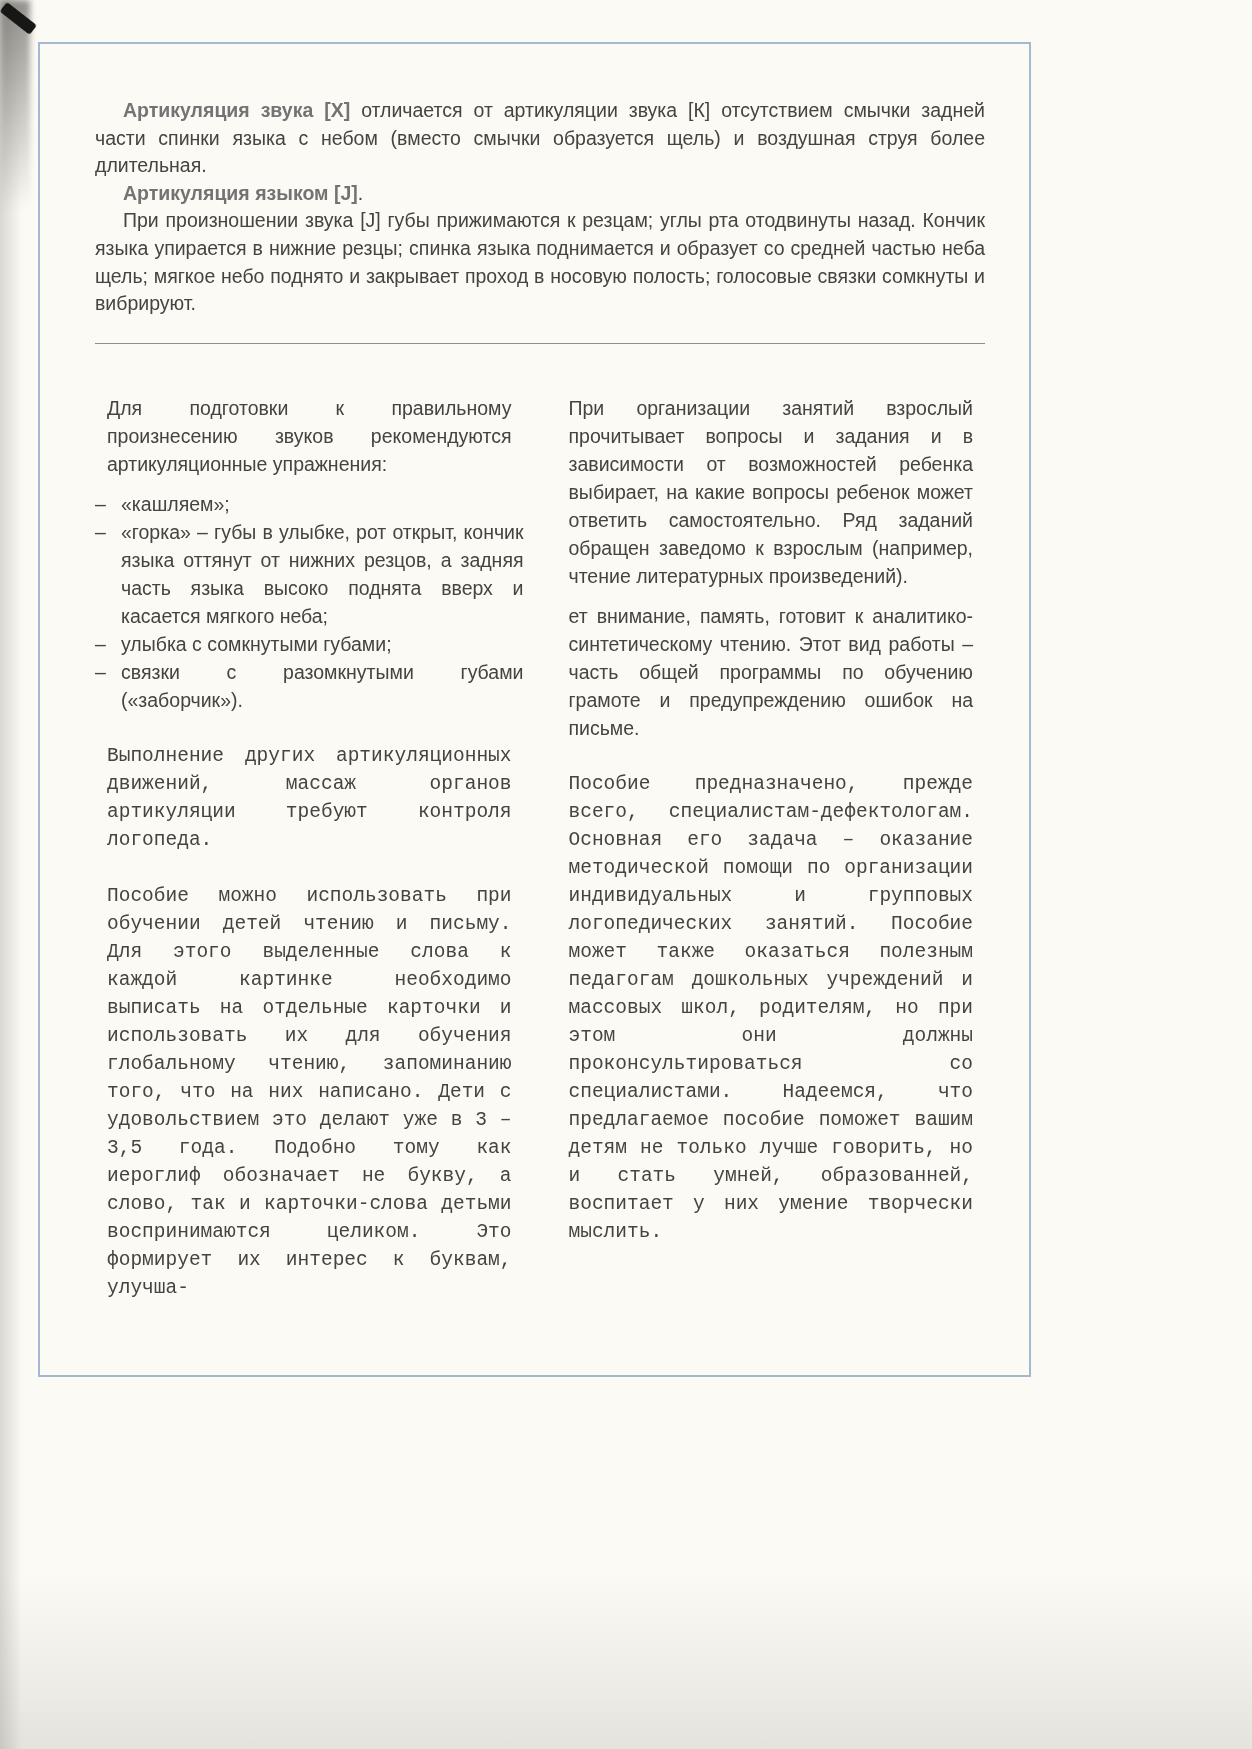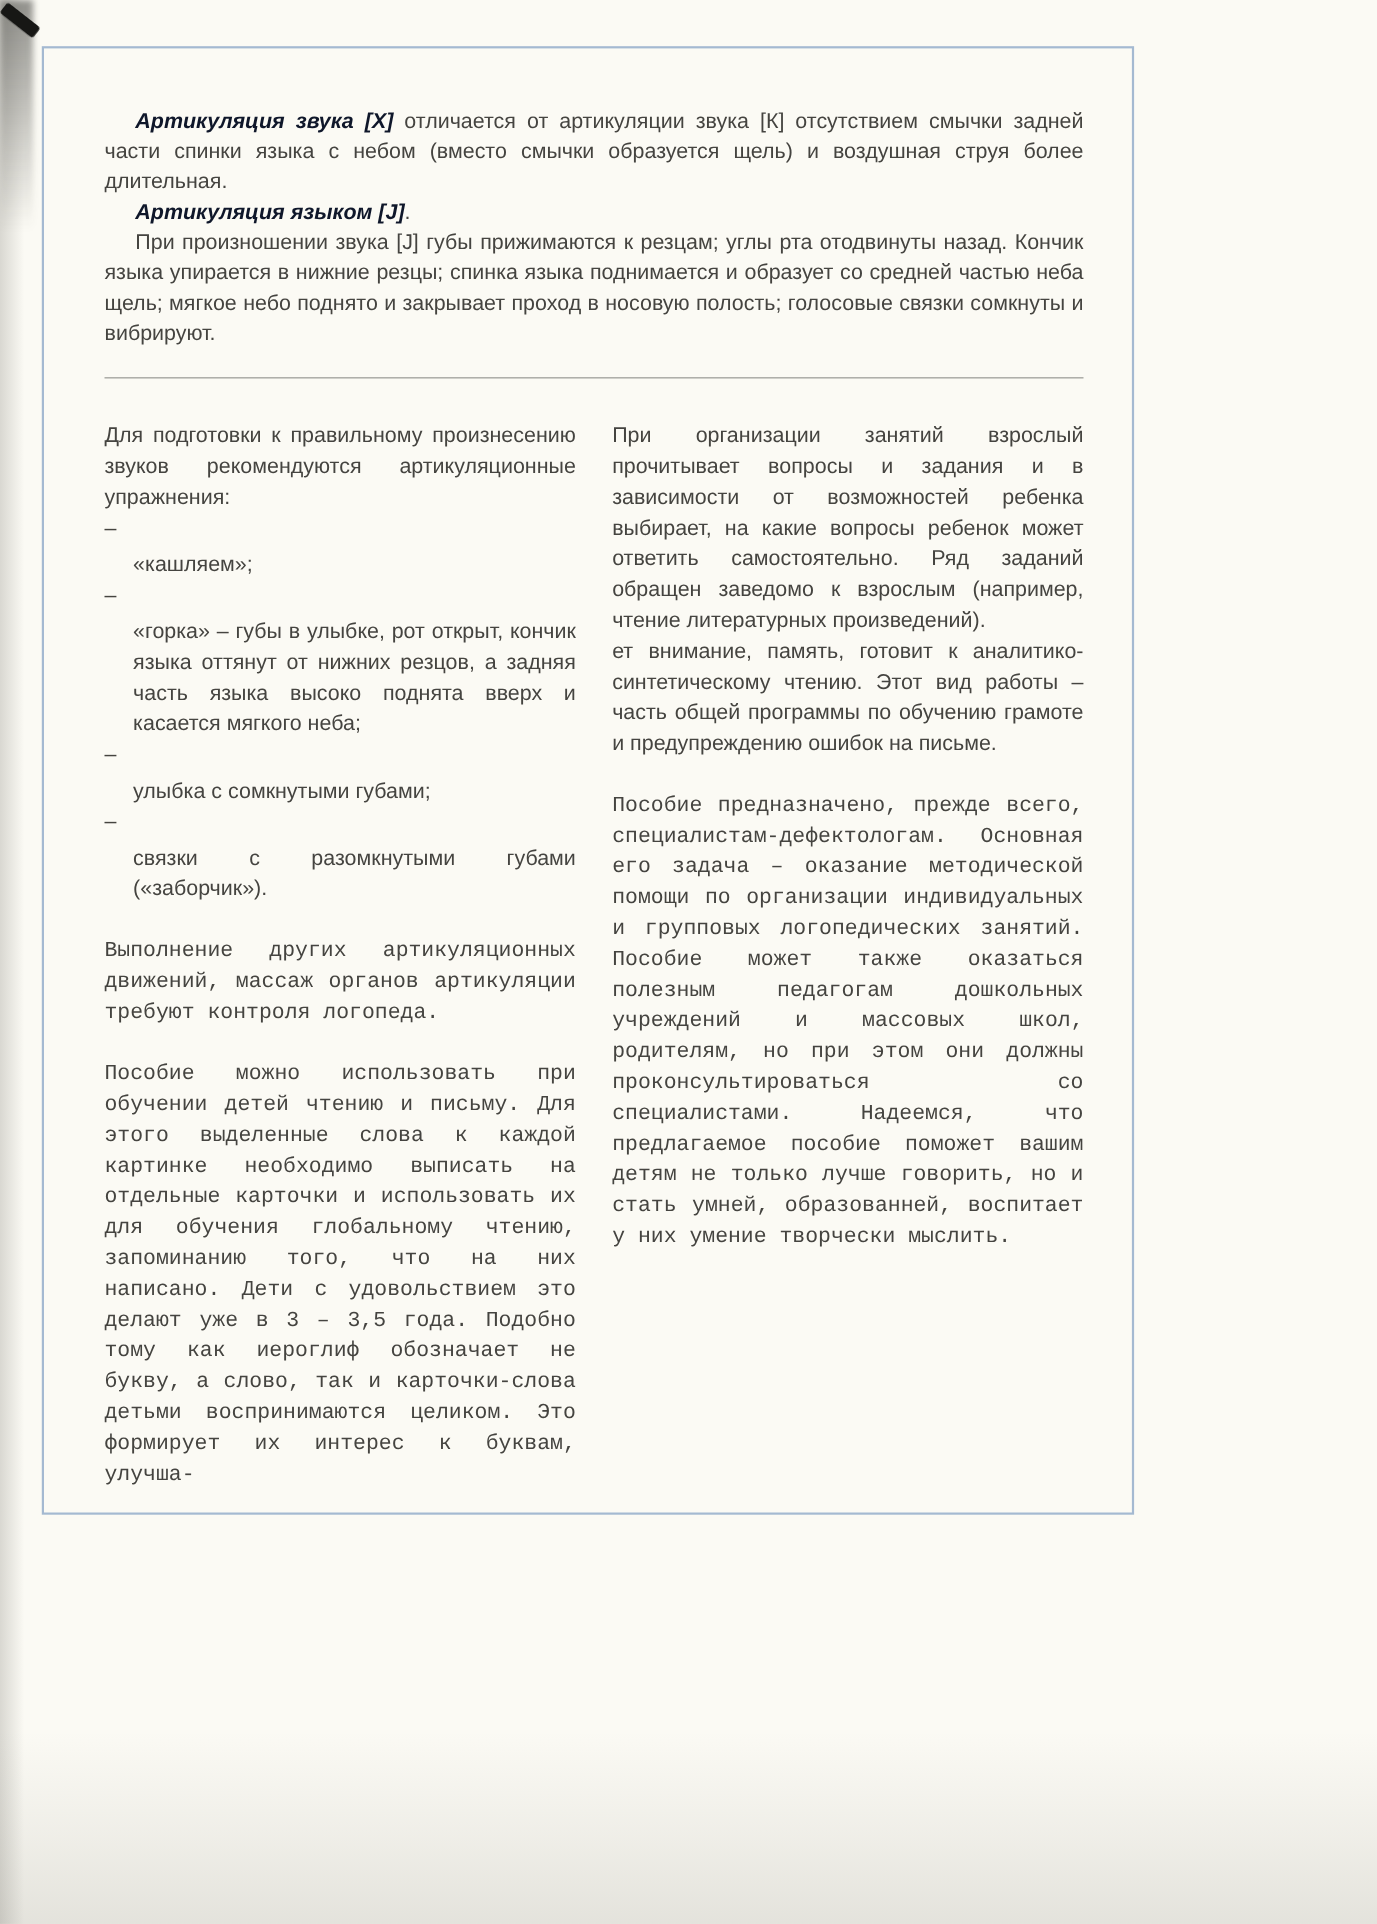--- a/index.html
+++ b/index.html
@@ -66,52 +66,50 @@
   }
   .intro p {
     margin: 0;
     font-size: 19.5px;
     line-height: 27.6px;
     text-align: justify;
     text-indent: 28px;
   }
   .lead {
     font-weight: 700;
-    color: #0f172a;
-    font-style: italic;
+    color: #737373;
   }
   .divider {
     border: none;
     border-top: 1.5px solid #8f8f8a;
     margin: 25px 0 0 0;
     width: 100%;
   }
   .columns {
     display: flex;
     gap: 33px;
     margin-top: 38px;
   }
   .col {
     flex: 1;
     font-size: 19.5px;
     line-height: 28px;
     text-align: justify;
   }
-  .col p { margin: 0; }
+  .col p { margin: 12px; }
   .col p.space-before { margin-top: 28px; font-family: Liberation Mono, monospace; }
   .li {
     display: flex;
   }
   .li .marker {
     flex: 0 0 26px;
   }
   .li .txt {
     flex: 1;
     text-align: justify;
-    margin-top: 33px;
   }
 </style>
 </head>
 <body>
 
 <div class="sheet">
 
   <div class="edge-shade"></div>
   <div class="corner-dark"></div>
   <div class="corner-mark"></div>

